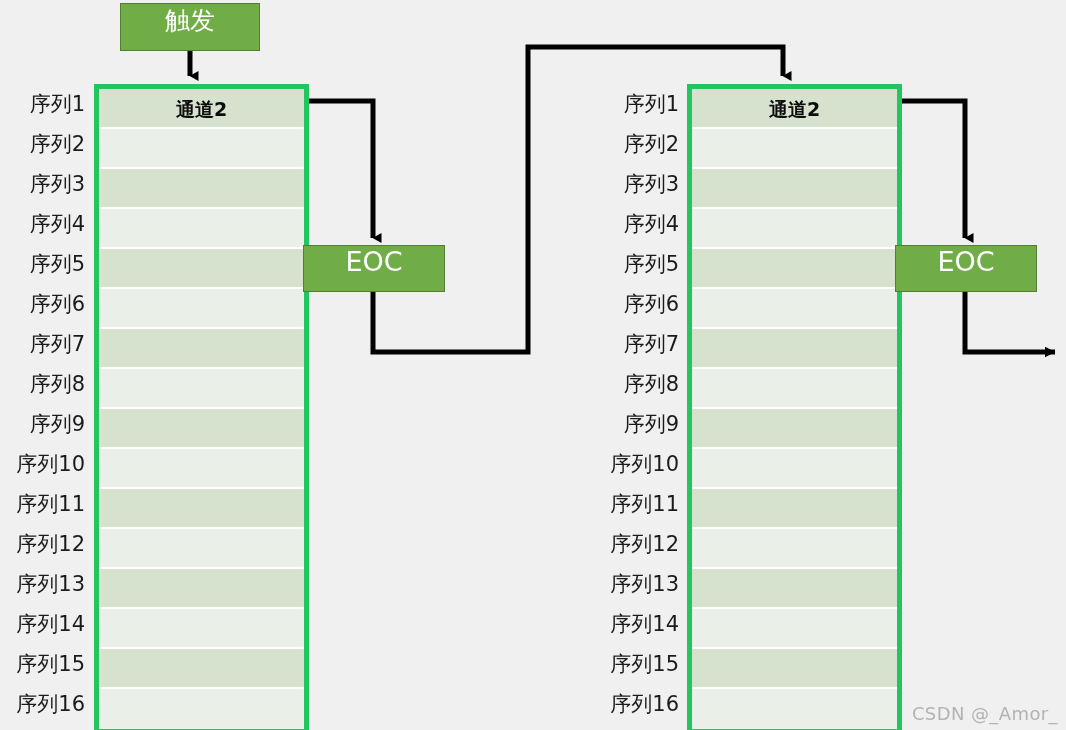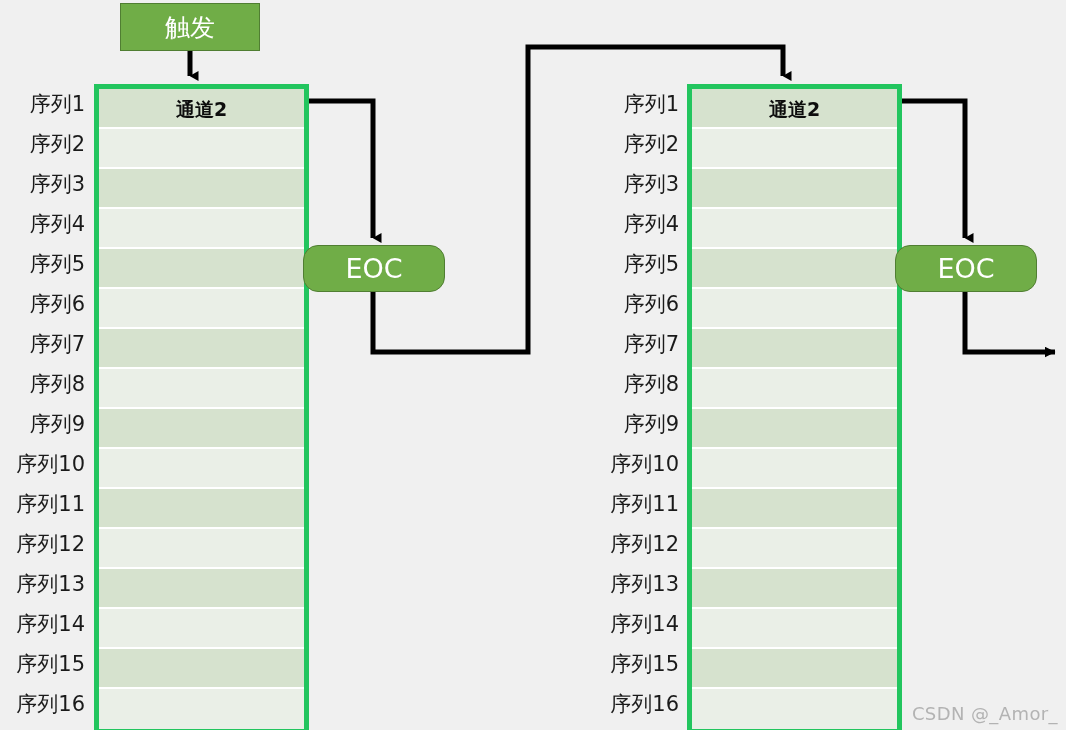--- a/index.html
+++ b/index.html
@@ -62,25 +62,24 @@
 
   
   .green-box {
     position: absolute;
     background: #70ad47;
     border: 1px solid #507e32;
     box-sizing: border-box;
     color: #ffffff;
     text-align: center;
     display: flex;
-    align-items: center;
     justify-content: center;
   }
   .green-box.trigger { font-size: 25px; }
-  .green-box.eoc     { font-size: 27px; border-radius: 15px; }
+  .green-box.eoc     { font-size: 27px; }
 
   
   #wires {
     position: absolute;
     left: 0;
     top: 0;
     width: 1066px;
     height: 730px;
     pointer-events: none;
   }

